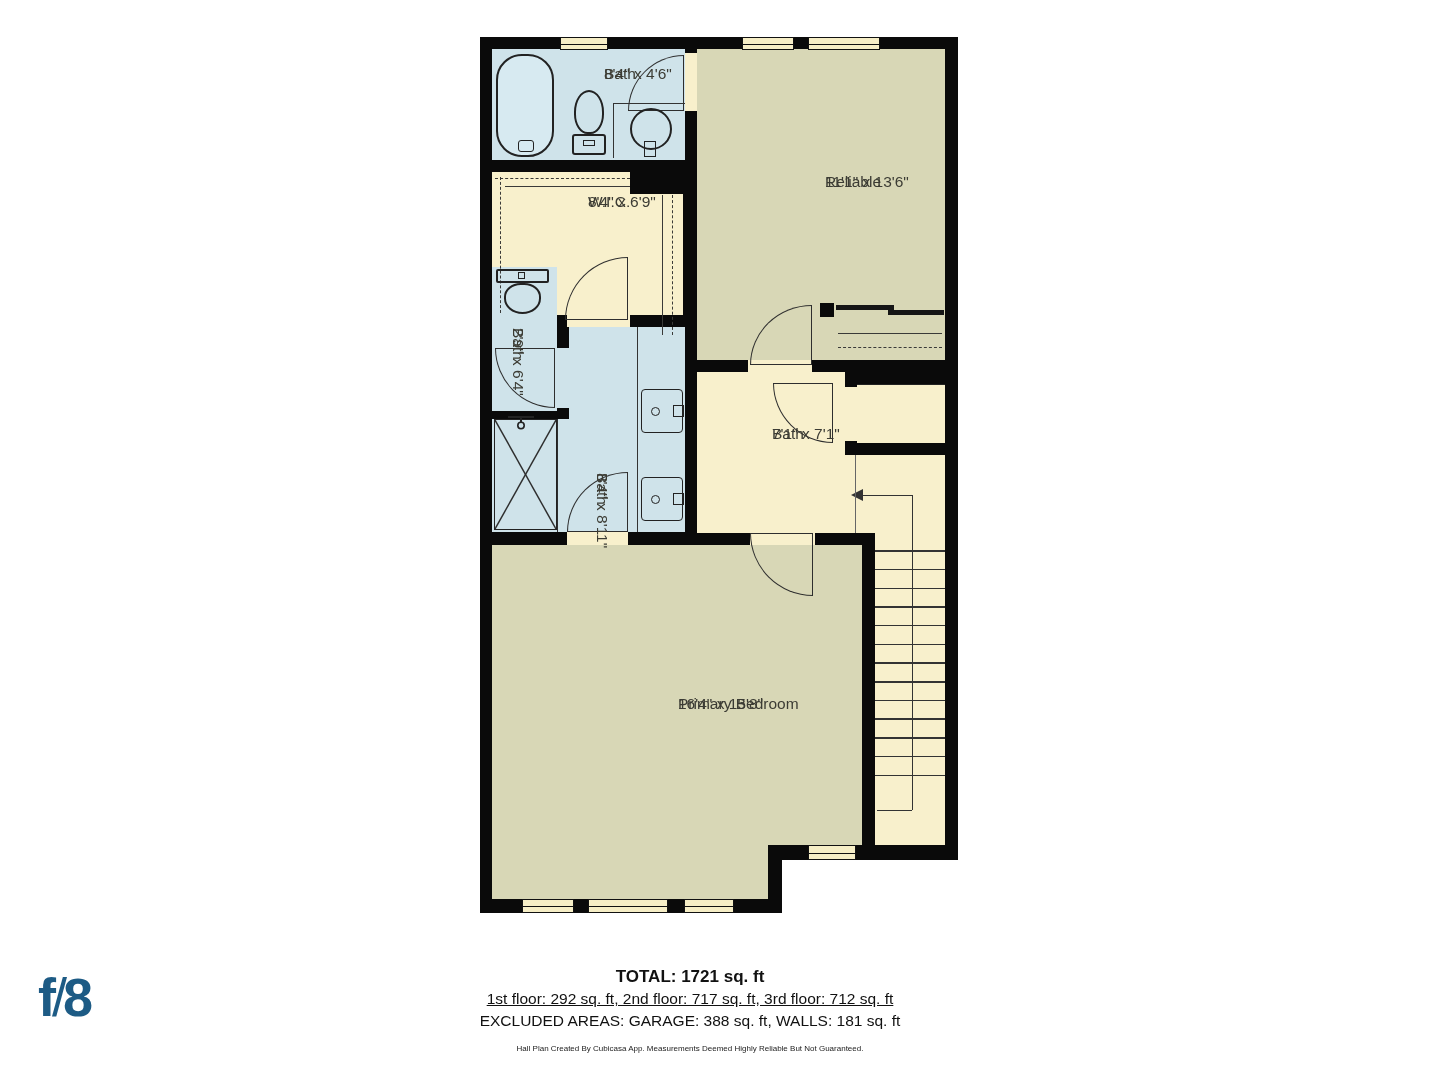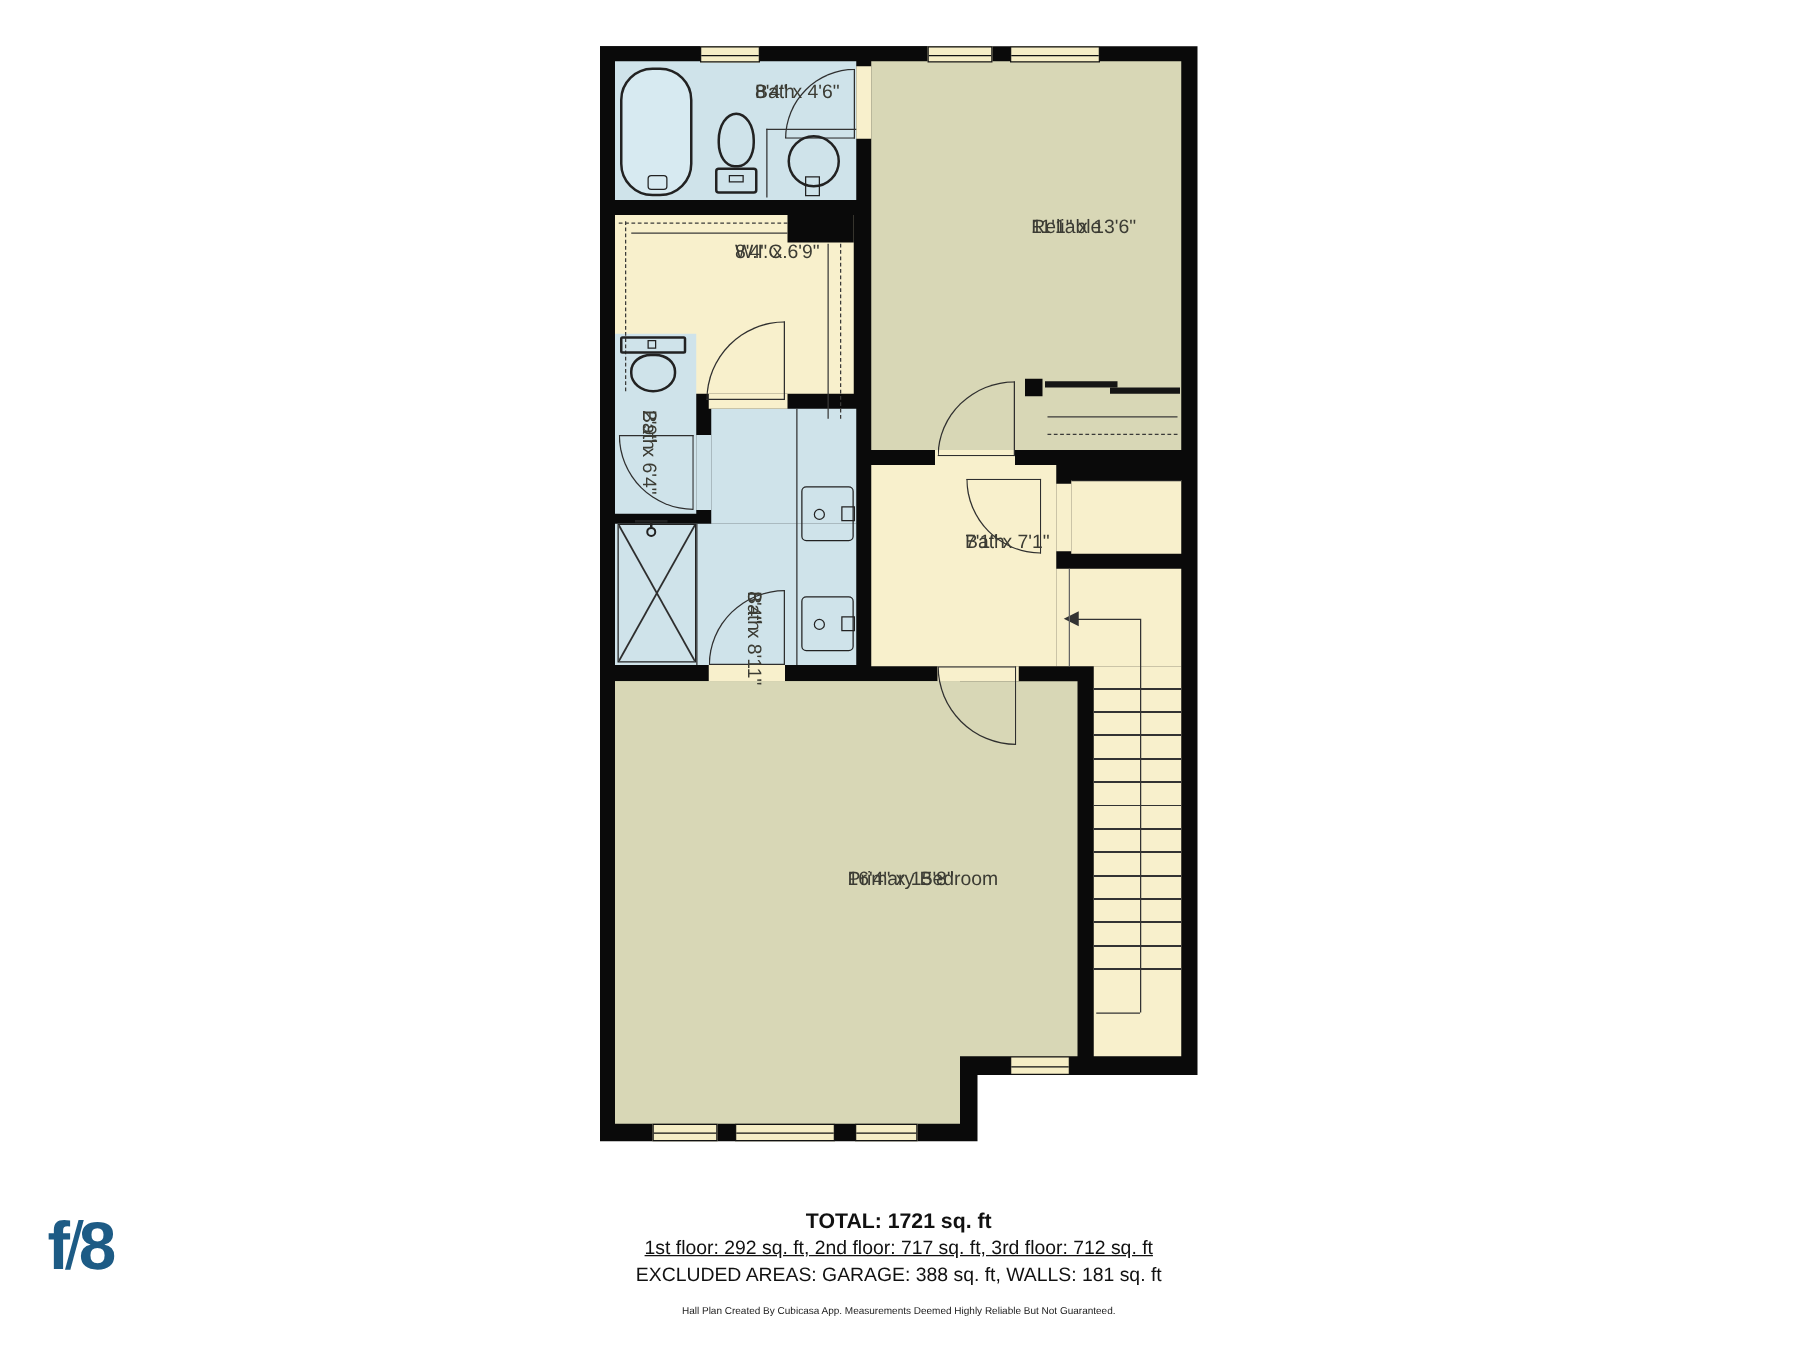--- a/index.html
+++ b/index.html
@@ -43,21 +43,21 @@
   .arrowhead{
     width:0;height:0;border-top:6px solid transparent;border-bottom:6px solid transparent;
     border-right:12px solid #333;
   }
   .sink{border:1.8px solid #222;border-radius:4px;}
   .sink:before{content:"";position:absolute;left:9px;top:17px;width:7px;height:7px;
     border:1.4px solid #222;border-radius:50%;}
   .sink:after{content:"";position:absolute;right:-2px;top:15px;width:9px;height:10px;
     border:1.6px solid #222;}
   
-  .footline{position:absolute;left:719px;transform:translateX(-50%);white-space:nowrap;color:#111;}
+  .footline{position:absolute;left:690px;transform:translateX(-50%);white-space:nowrap;color:#111;}
   #f-total{top:967px;font-size:17px;font-weight:bold;}
   #f-floors{top:990px;font-size:15.5px;text-decoration:underline;}
   #f-excl{top:1012px;font-size:15.5px;}
   #f-disc{top:1044px;font-size:8px;color:#222;}
   
   #logo{position:absolute;left:38px;top:966px;font-size:54px;font-weight:800;
     color:#1d5b85;letter-spacing:-1px;}
   #logo .slash{font-weight:400;margin:0 -3px;}
 </style>
 </head>

